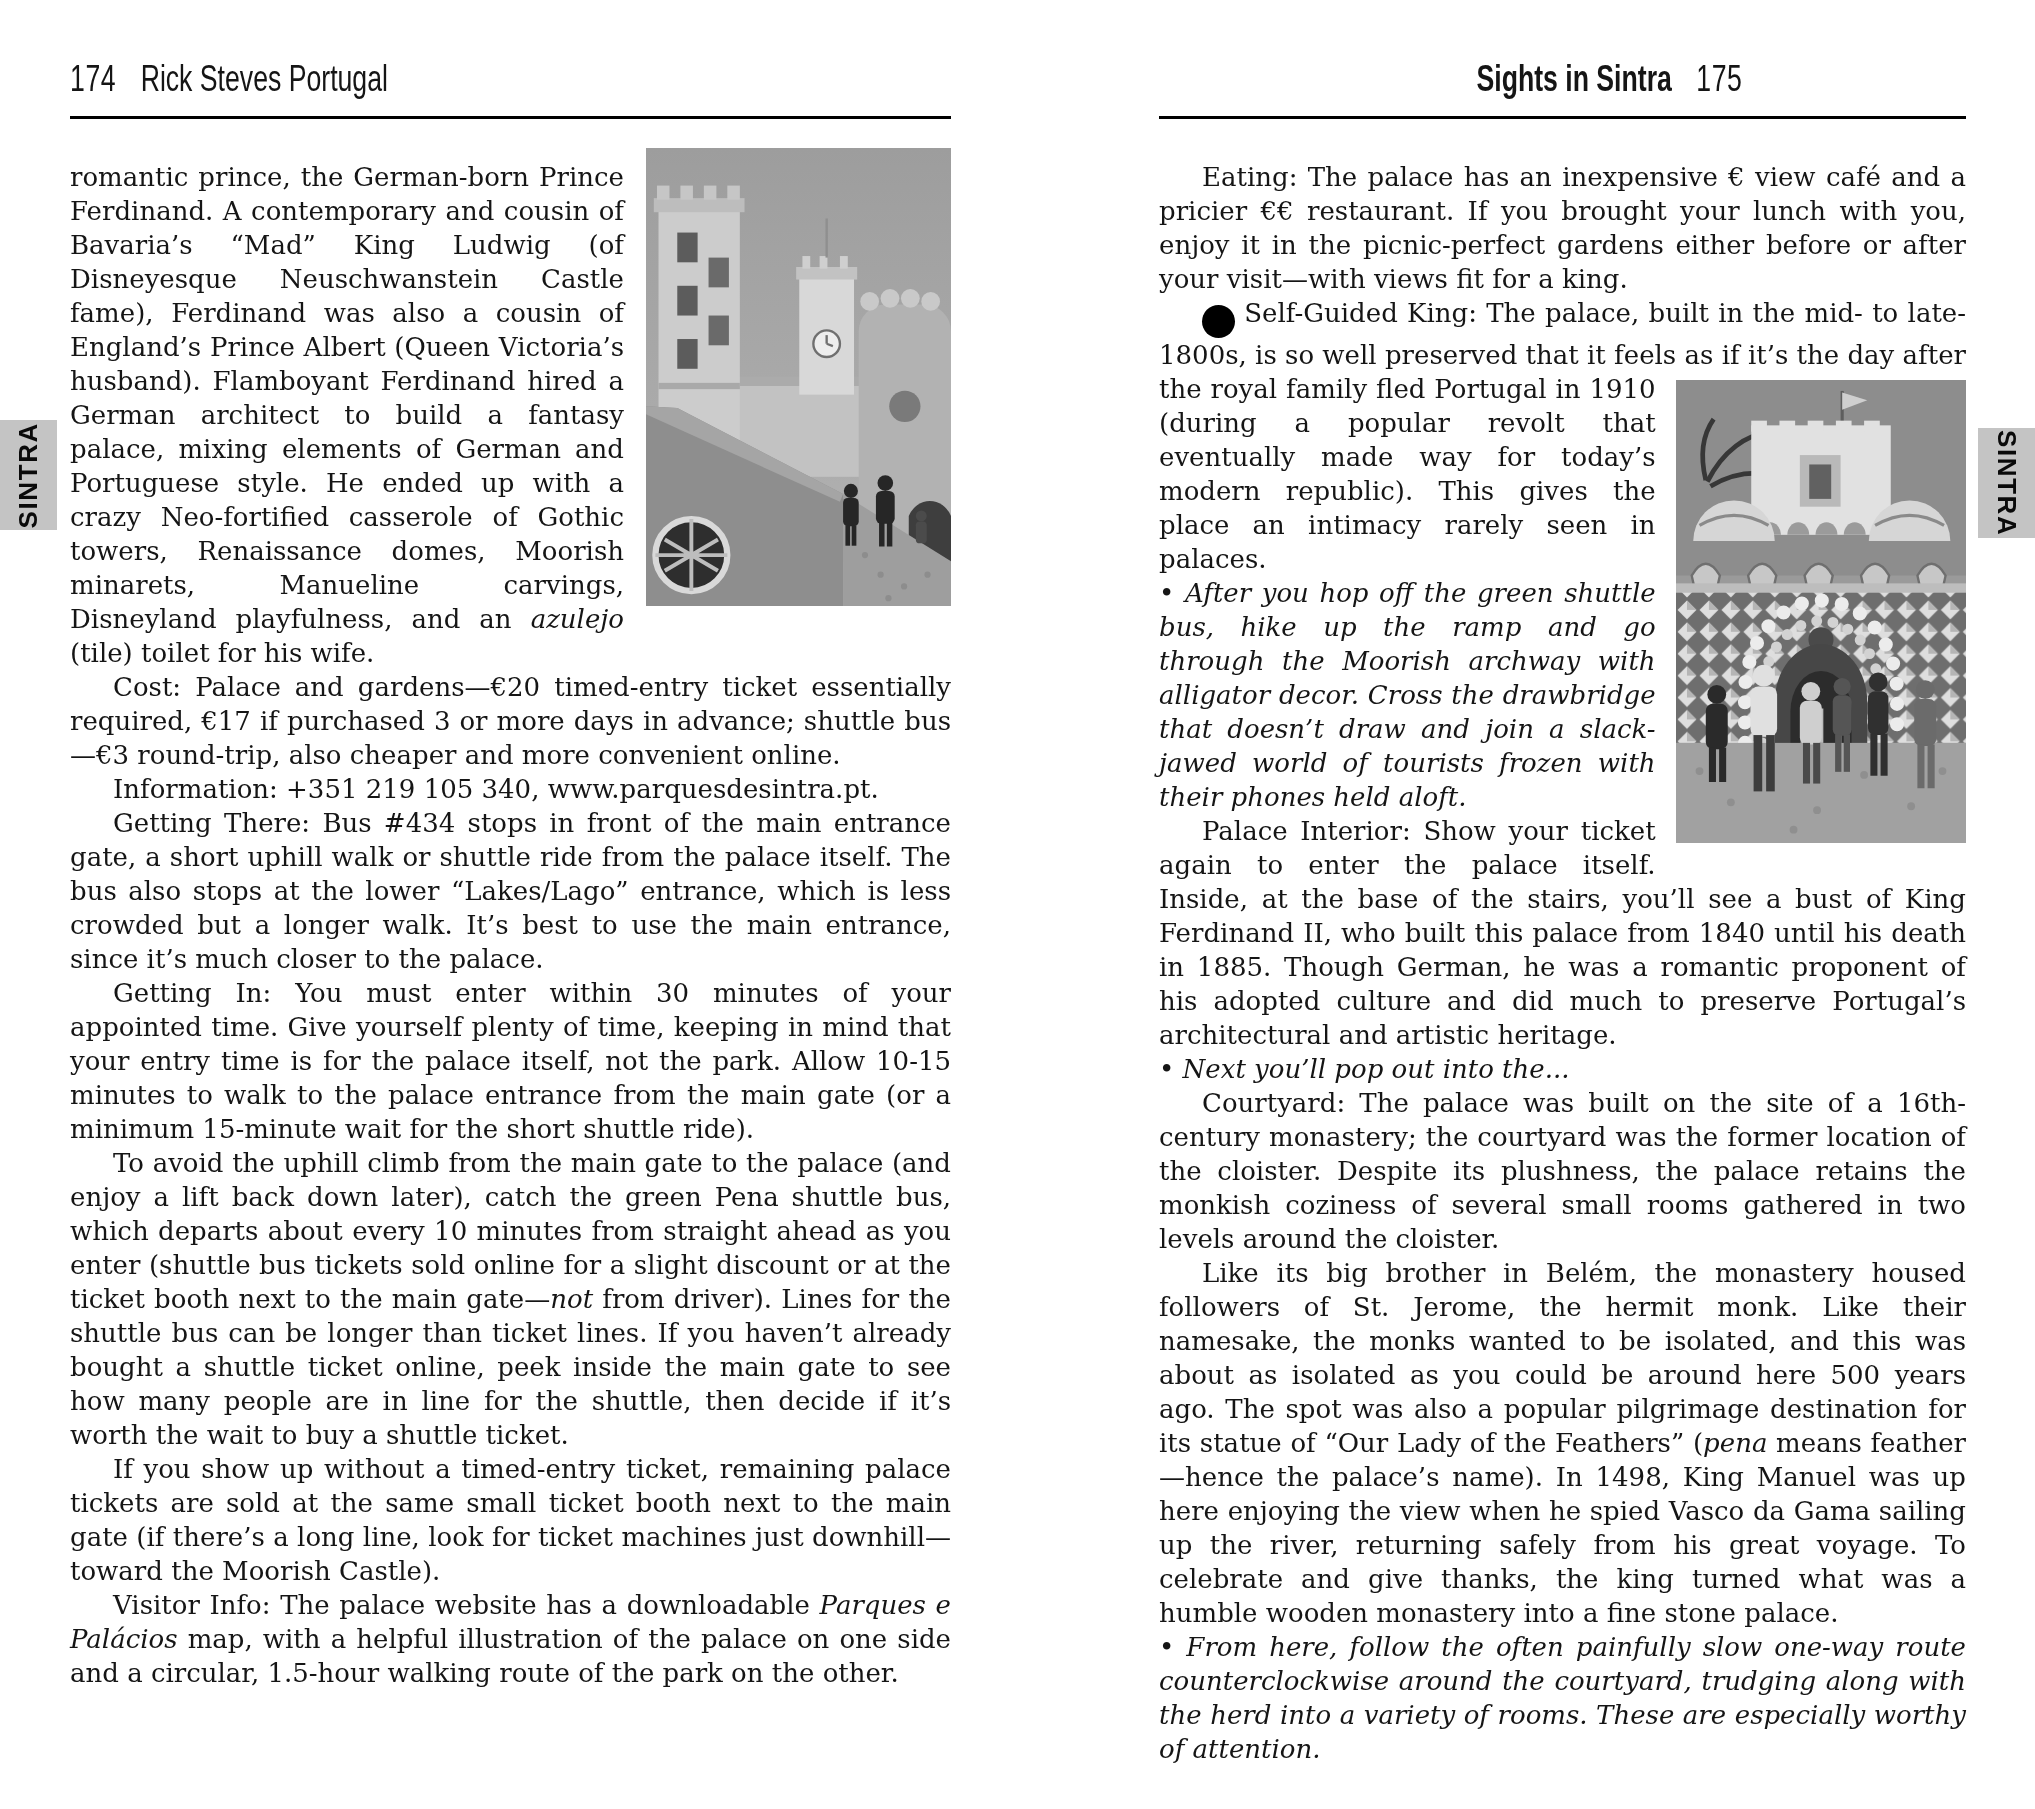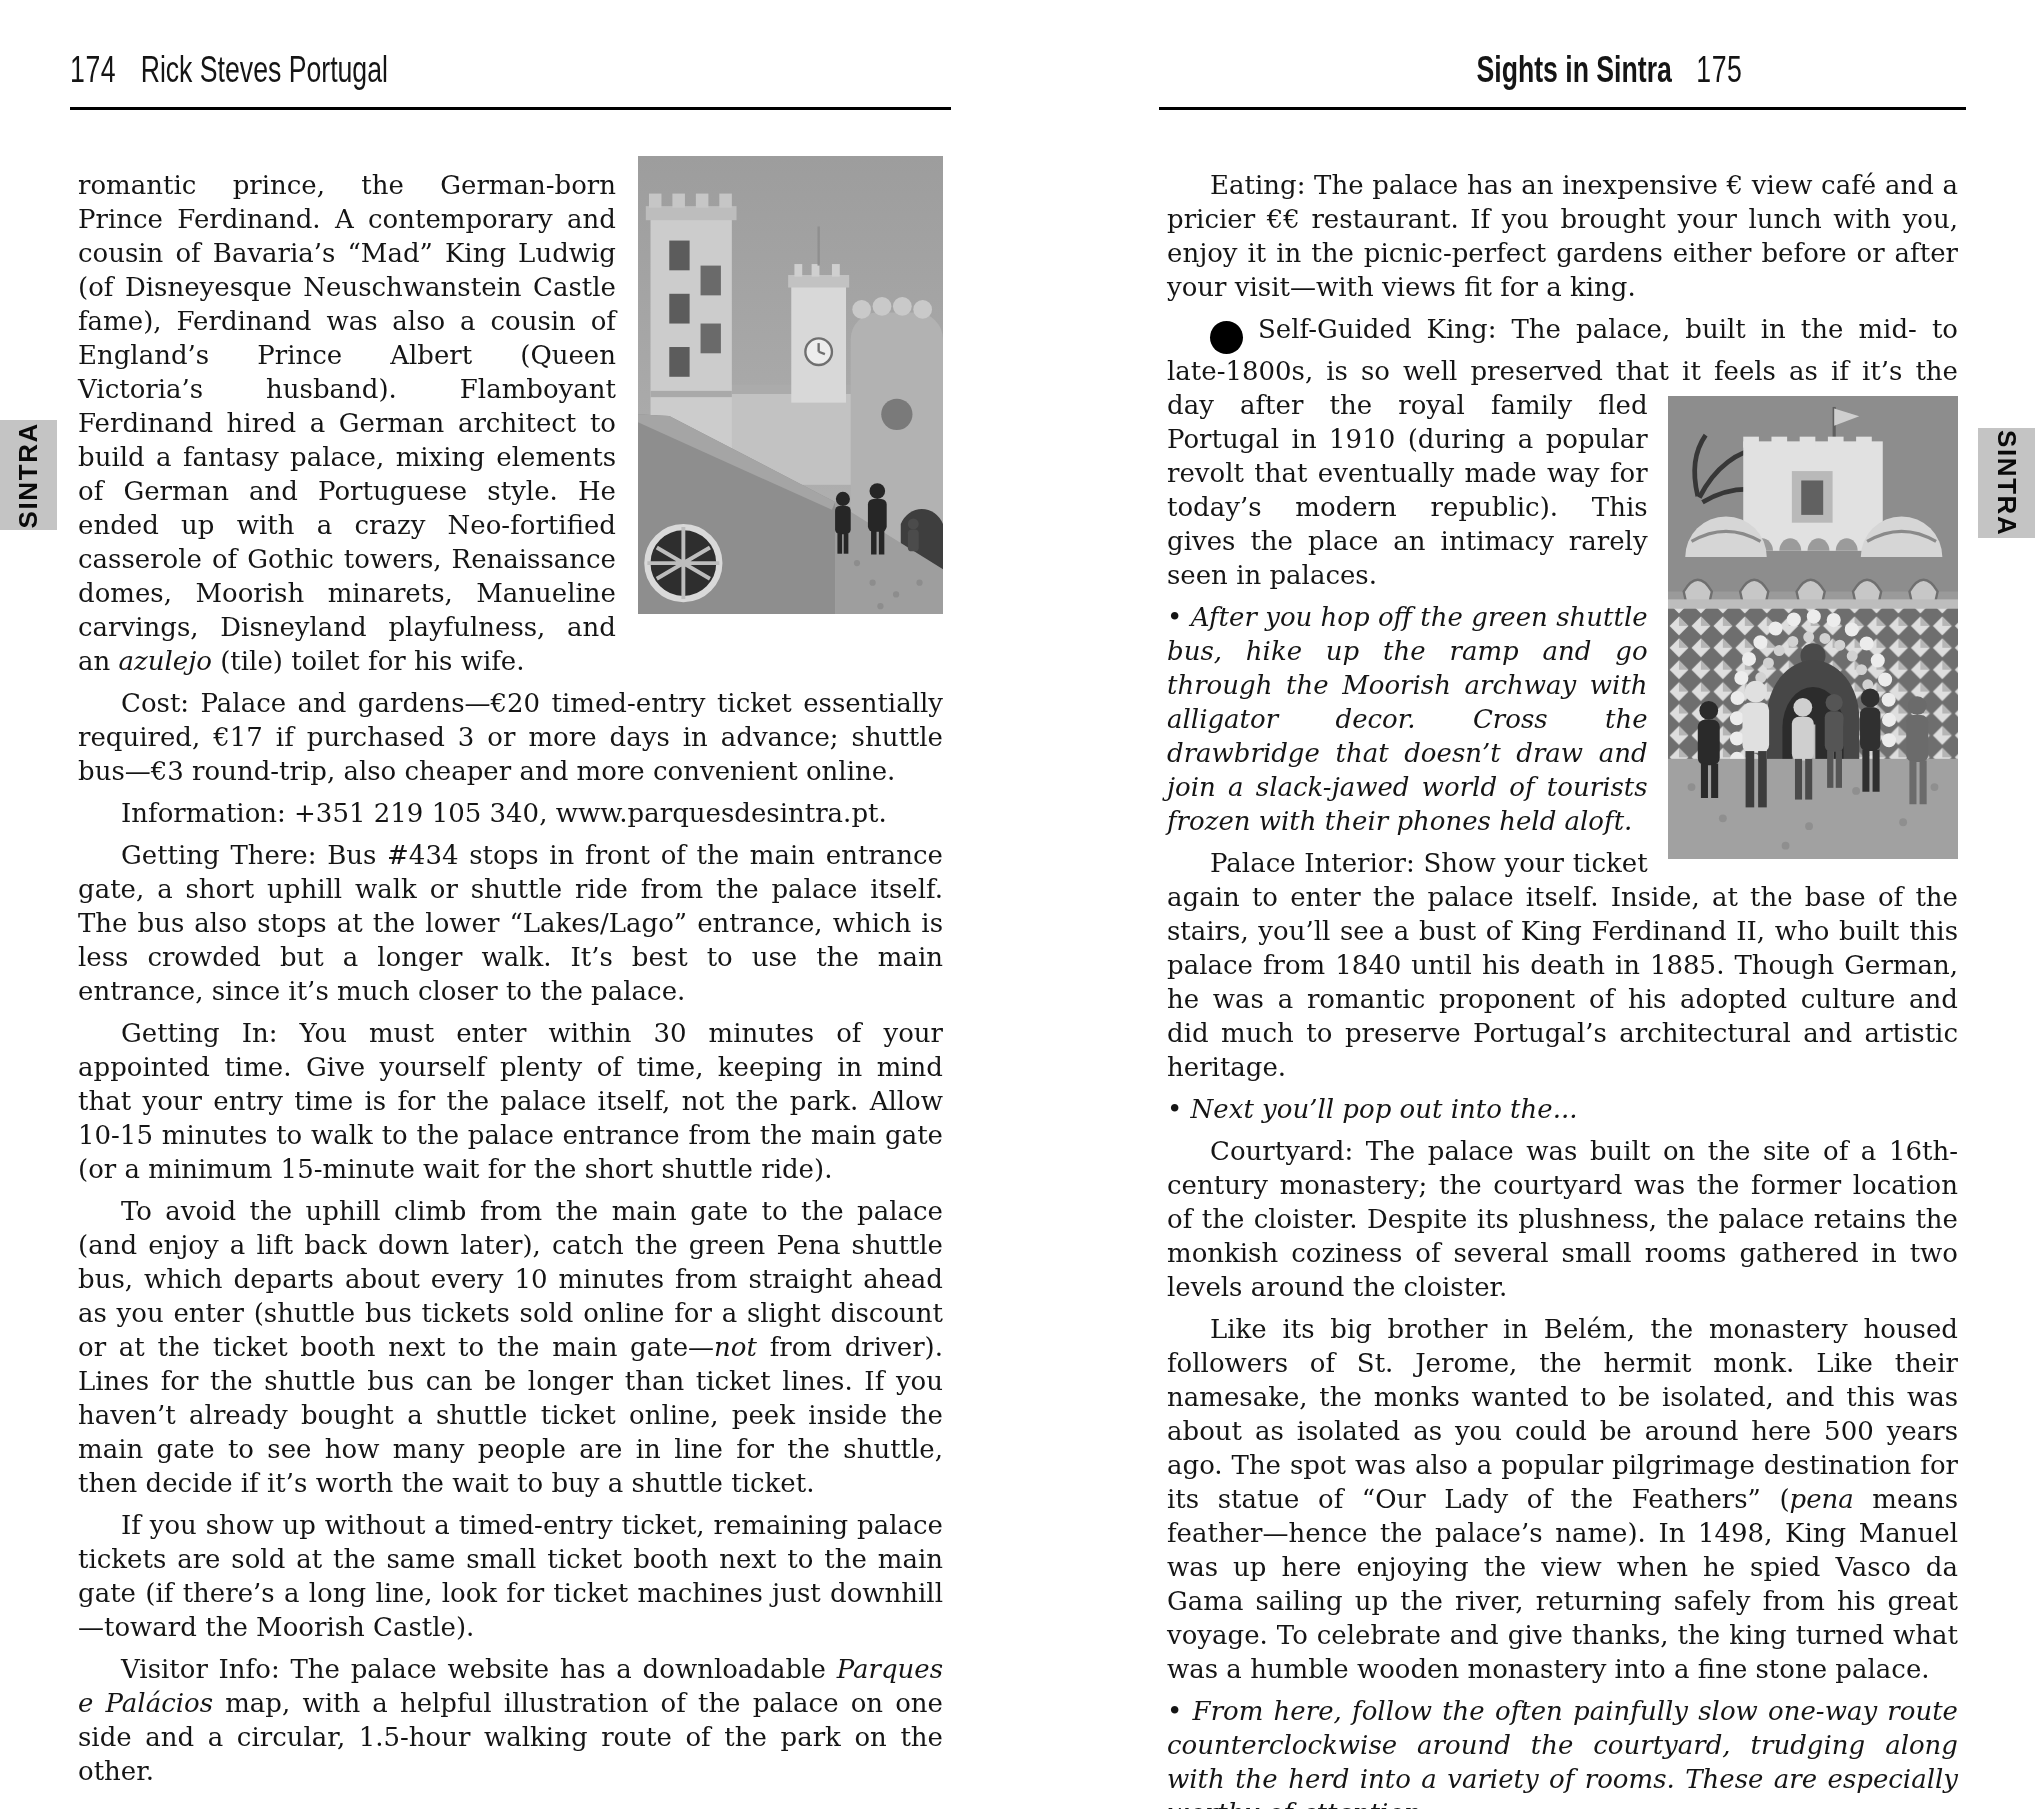--- a/index.html
+++ b/index.html
@@ -3,38 +3,38 @@
 <meta charset="utf-8">
 <style>
   html,body{margin:0;padding:0;}
   body{
     width:2035px;height:1809px;position:relative;background:#ffffff;
     color:#151515;font-family:"DejaVu Serif", serif;
     -webkit-font-smoothing:antialiased;
   }
   
   .pg-header{
-    position:absolute;top:44px;height:66px;box-sizing:border-box;
+    position:absolute;top:53px;height:66px;box-sizing:border-box;
     border-bottom:3.1px solid #000;font-family:"Liberation Sans", sans-serif;
     overflow:visible;white-space:nowrap;
   }
   .pg-header .hline{display:inline-block;font-size:36px;line-height:36px;padding-top:7.8px;}
   .hdr-left{left:70px;width:881px;}
   .hdr-left .hline{transform:scaleX(0.74);transform-origin:left top;}
   .hdr-right{left:1159px;width:807px;text-align:center;}
   .hdr-right .hline{transform:scaleX(0.74);transform-origin:right top;}
   .pgnum{font-weight:400;letter-spacing:0.8px;}
   .hdr-title-left{font-weight:400;margin-left:33px;letter-spacing:0px;}
   .hdr-title-right{font-weight:700;margin-right:33px;}
   
   .pagebody{position:absolute;top:160px;}
   .body-left{left:70px;width:881px;}
   .body-right{left:1159px;width:807px;}
   p.para{
-    margin:8px;text-align:justify;font-size:26px;line-height:34px;
+    margin:0;text-align:justify;font-size:26px;line-height:34px;
     hyphens:none;
   }
   p.ind{text-indent:43px;}
   p.bullet{font-style:italic;}
   .b{font-weight:400;}
   .i{font-style:italic;}
   
   .tour-icon{
     display:inline-block;width:33px;height:33px;border-radius:50%;
     background:#000;color:#fff;font-size:24px;line-height:33px;text-align:center;

